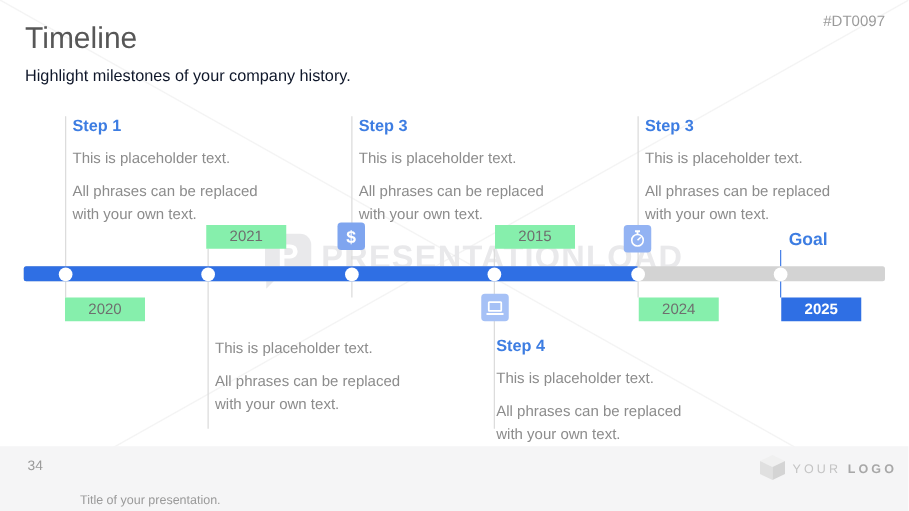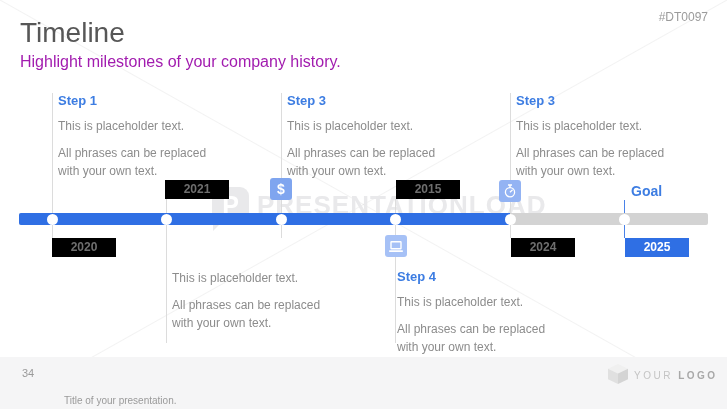--- a/index.html
+++ b/index.html
@@ -9,22 +9,22 @@
   }
   
   .diag {
     position:absolute; inset:0; z-index:0;
     background-image:
       linear-gradient(to bottom right, transparent calc(50% - 1px), rgba(0,0,0,0.05) 50%, transparent calc(50% + 1px)),
       linear-gradient(to bottom left,  transparent calc(50% - 1px), rgba(0,0,0,0.05) 50%, transparent calc(50% + 1px));
   }
   .footer-band { position:absolute; left:0; top:357px; width:727px; height:52px; background:#f5f5f6; z-index:0; }
 
-  .page-title { position:absolute; left:20px; top:17px; margin:0; font-size:28px; font-weight:400; color:#575757; z-index:5; }
-  .subtitle   { position:absolute; left:20px; top:53px; font-size:16px; color:#a21caf; z-index:5; }
+  .page-title { position:absolute; left:20px; top:17px; margin:0; font-size:24px; font-weight:400; color:#575757; z-index:5; }
+  .subtitle   { position:absolute; left:20px; top:53px; font-size:13px; color:#0f172a; z-index:5; }
   .code       { position:absolute; right:19px; top:10px; font-size:12px; color:#9b9b9b; z-index:5; }
 
   
   .wm-bubble {
     position:absolute; left:212px; top:187px; width:37px; height:37px; background:#e9e9eb;
     border-radius:9px; color:#ffffff; font-weight:700; font-size:25px; z-index:1;
     display:flex; align-items:center; justify-content:center;
   }
   .wm-bubble::after {
     content:""; position:absolute; left:1px; bottom:-7px; width:0; height:0;
@@ -35,21 +35,21 @@
   
   .conn { position:absolute; width:1px; background:#dcdcdc; z-index:2; }
   .conn.blue { background:#4a82e8; }
 
   
   .bar { position:absolute; left:19px; top:213px; width:689px; height:12px; background:#d3d3d3; border-radius:2px; z-index:3; }
   .bar-progress { width:491px; height:100%; background:#2f6fe4; border-radius:2px 0 0 2px; }
   .marker { position:absolute; top:214px; width:11px; height:11px; border-radius:50%; background:#ffffff; z-index:4; }
 
   
-  .yr { position:absolute; width:64px; height:19px; background:#000000; color:#6e6e6e; font-size:12px; line-height:19px; text-align:center; z-index:5;font-weight:bold; }
+  .yr { position:absolute; width:64px; height:19px; background:#86efac; color:#6e6e6e; font-size:12px; line-height:19px; text-align:center; z-index:5; }
   .yr.blue { background:#2f6fe4; color:#ffffff; font-weight:700; }
   .goal { position:absolute; left:631px; top:183px; font-size:14px; font-weight:700; color:#3d7de2; z-index:5; }
 
   
   .sq { position:absolute; width:22px; height:22px; border-radius:3px; z-index:5; display:flex; align-items:center; justify-content:center; color:#ffffff; }
   .sq-dollar { left:270px; top:178px; background:#7fa5ef; font-size:14px; font-weight:700; }
   .sq-clock  { left:499px; top:180px; background:#93b3f3; }
   .sq-laptop { left:385px; top:235px; background:#a6c1f6; }
 
   

